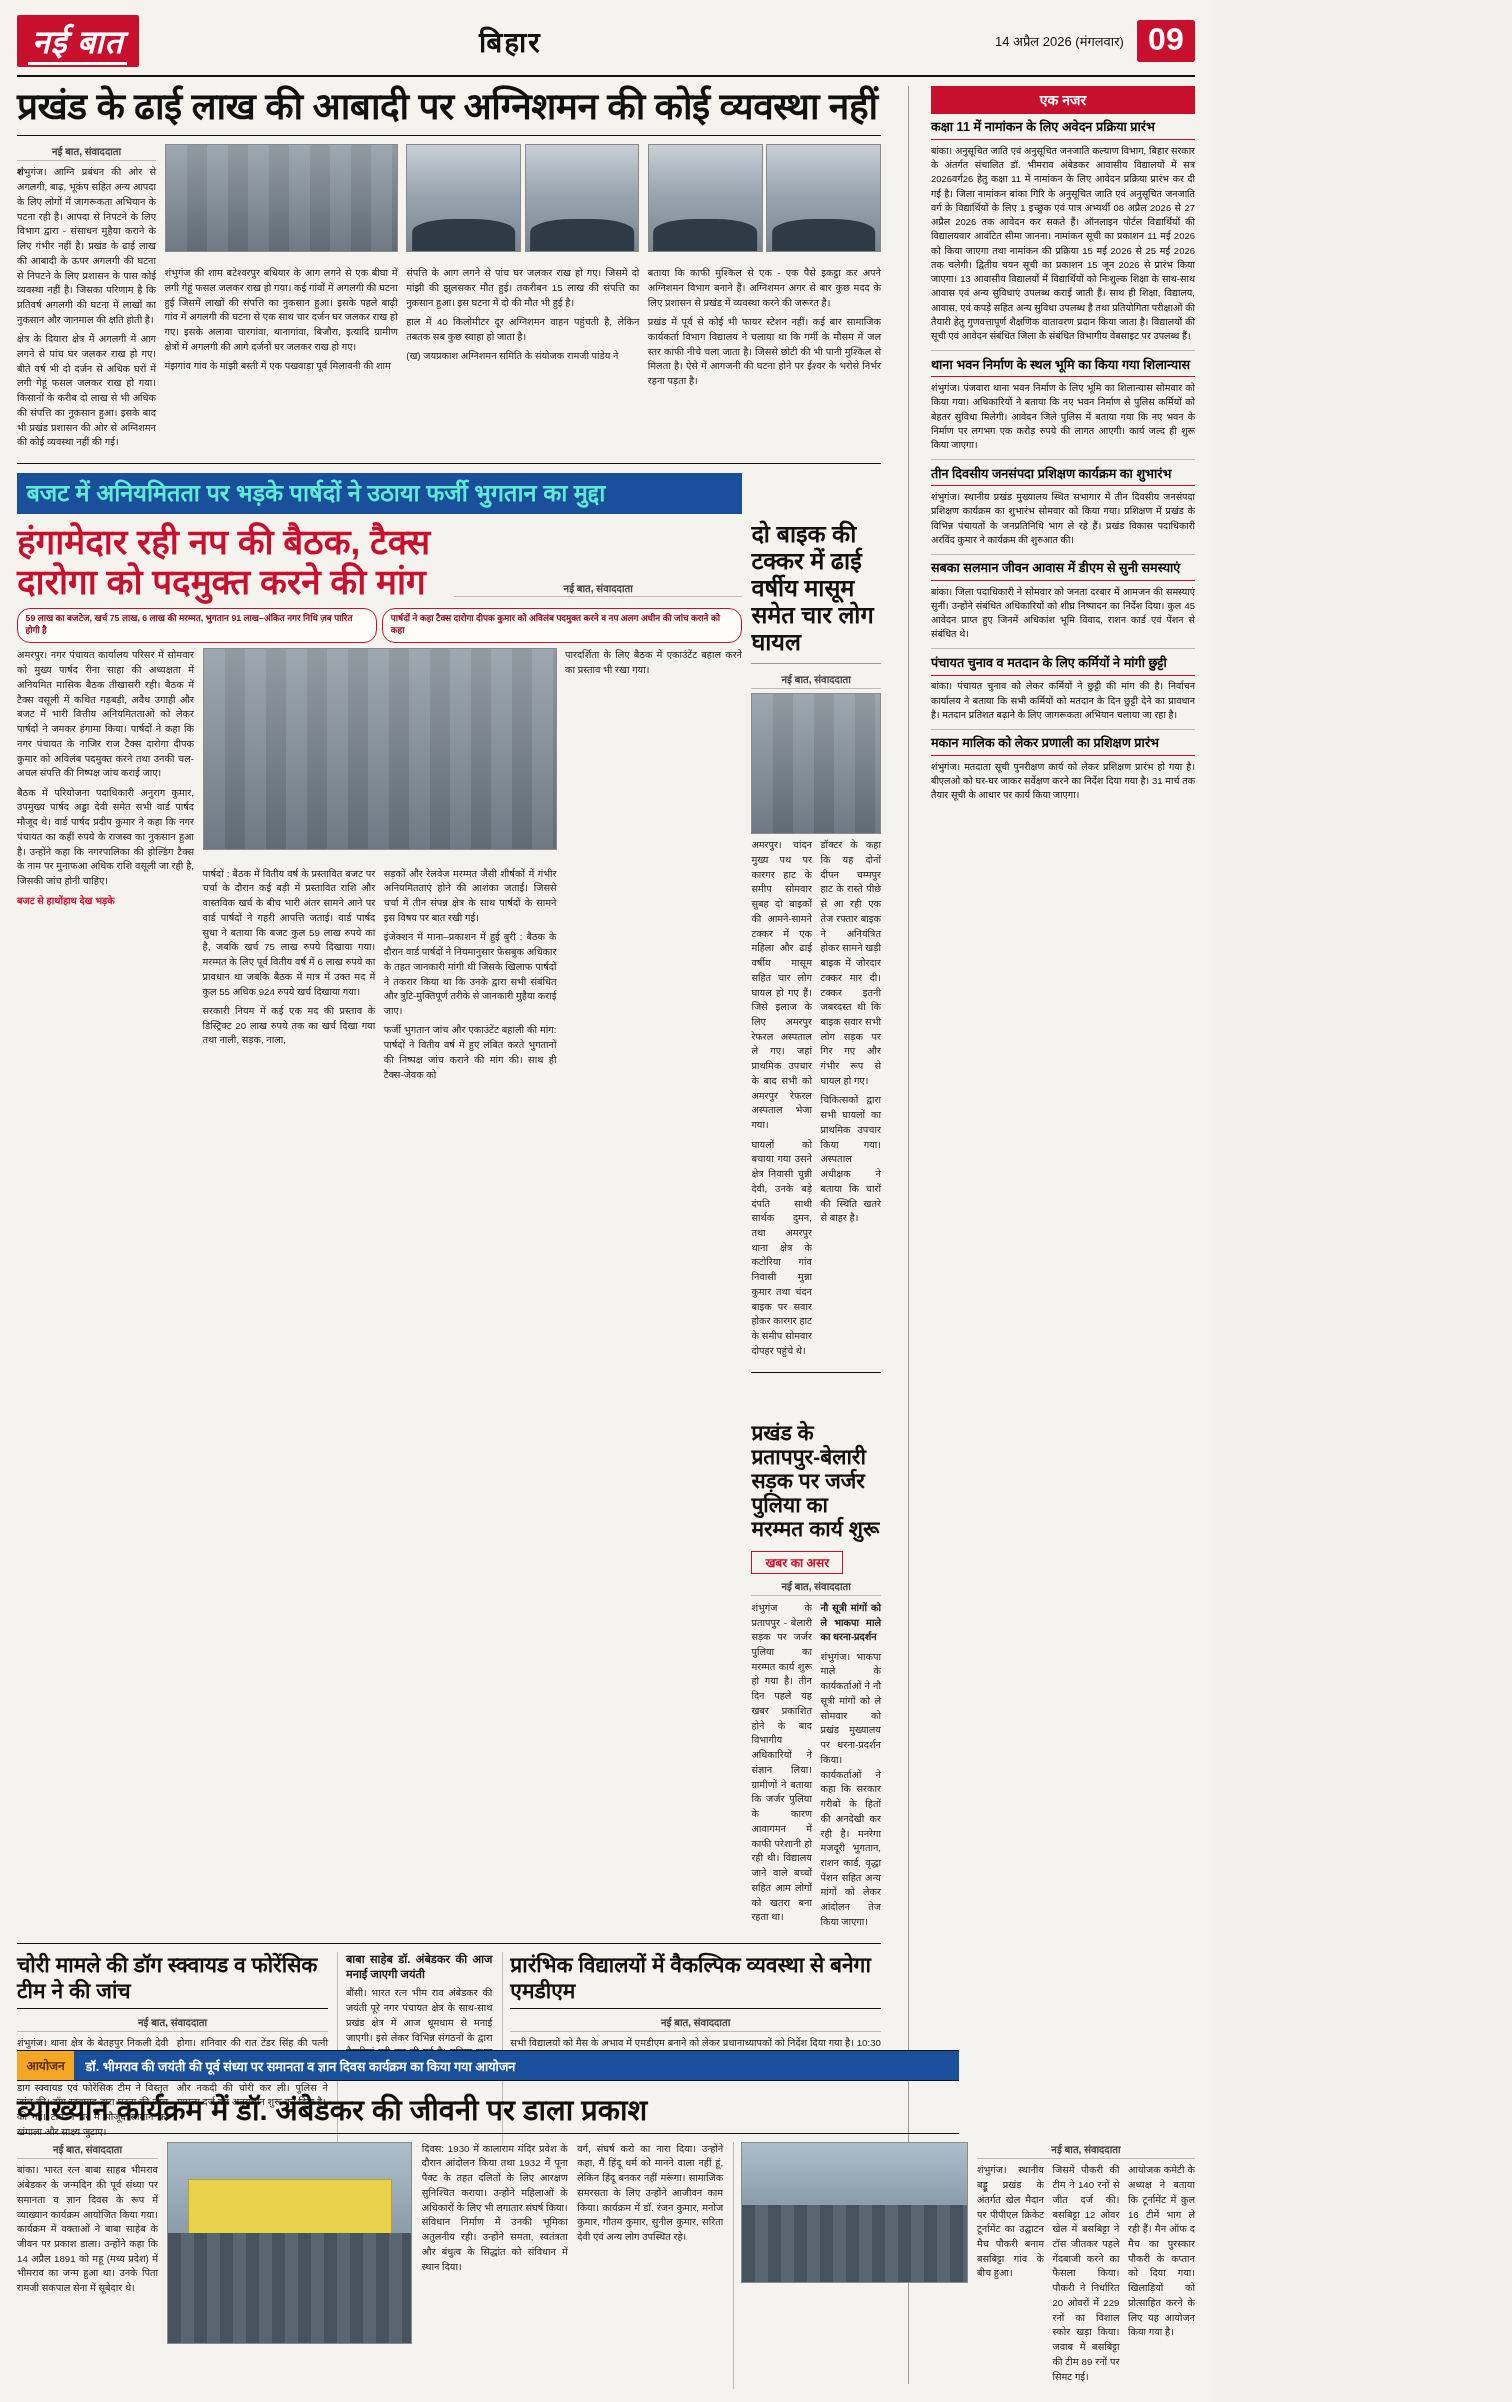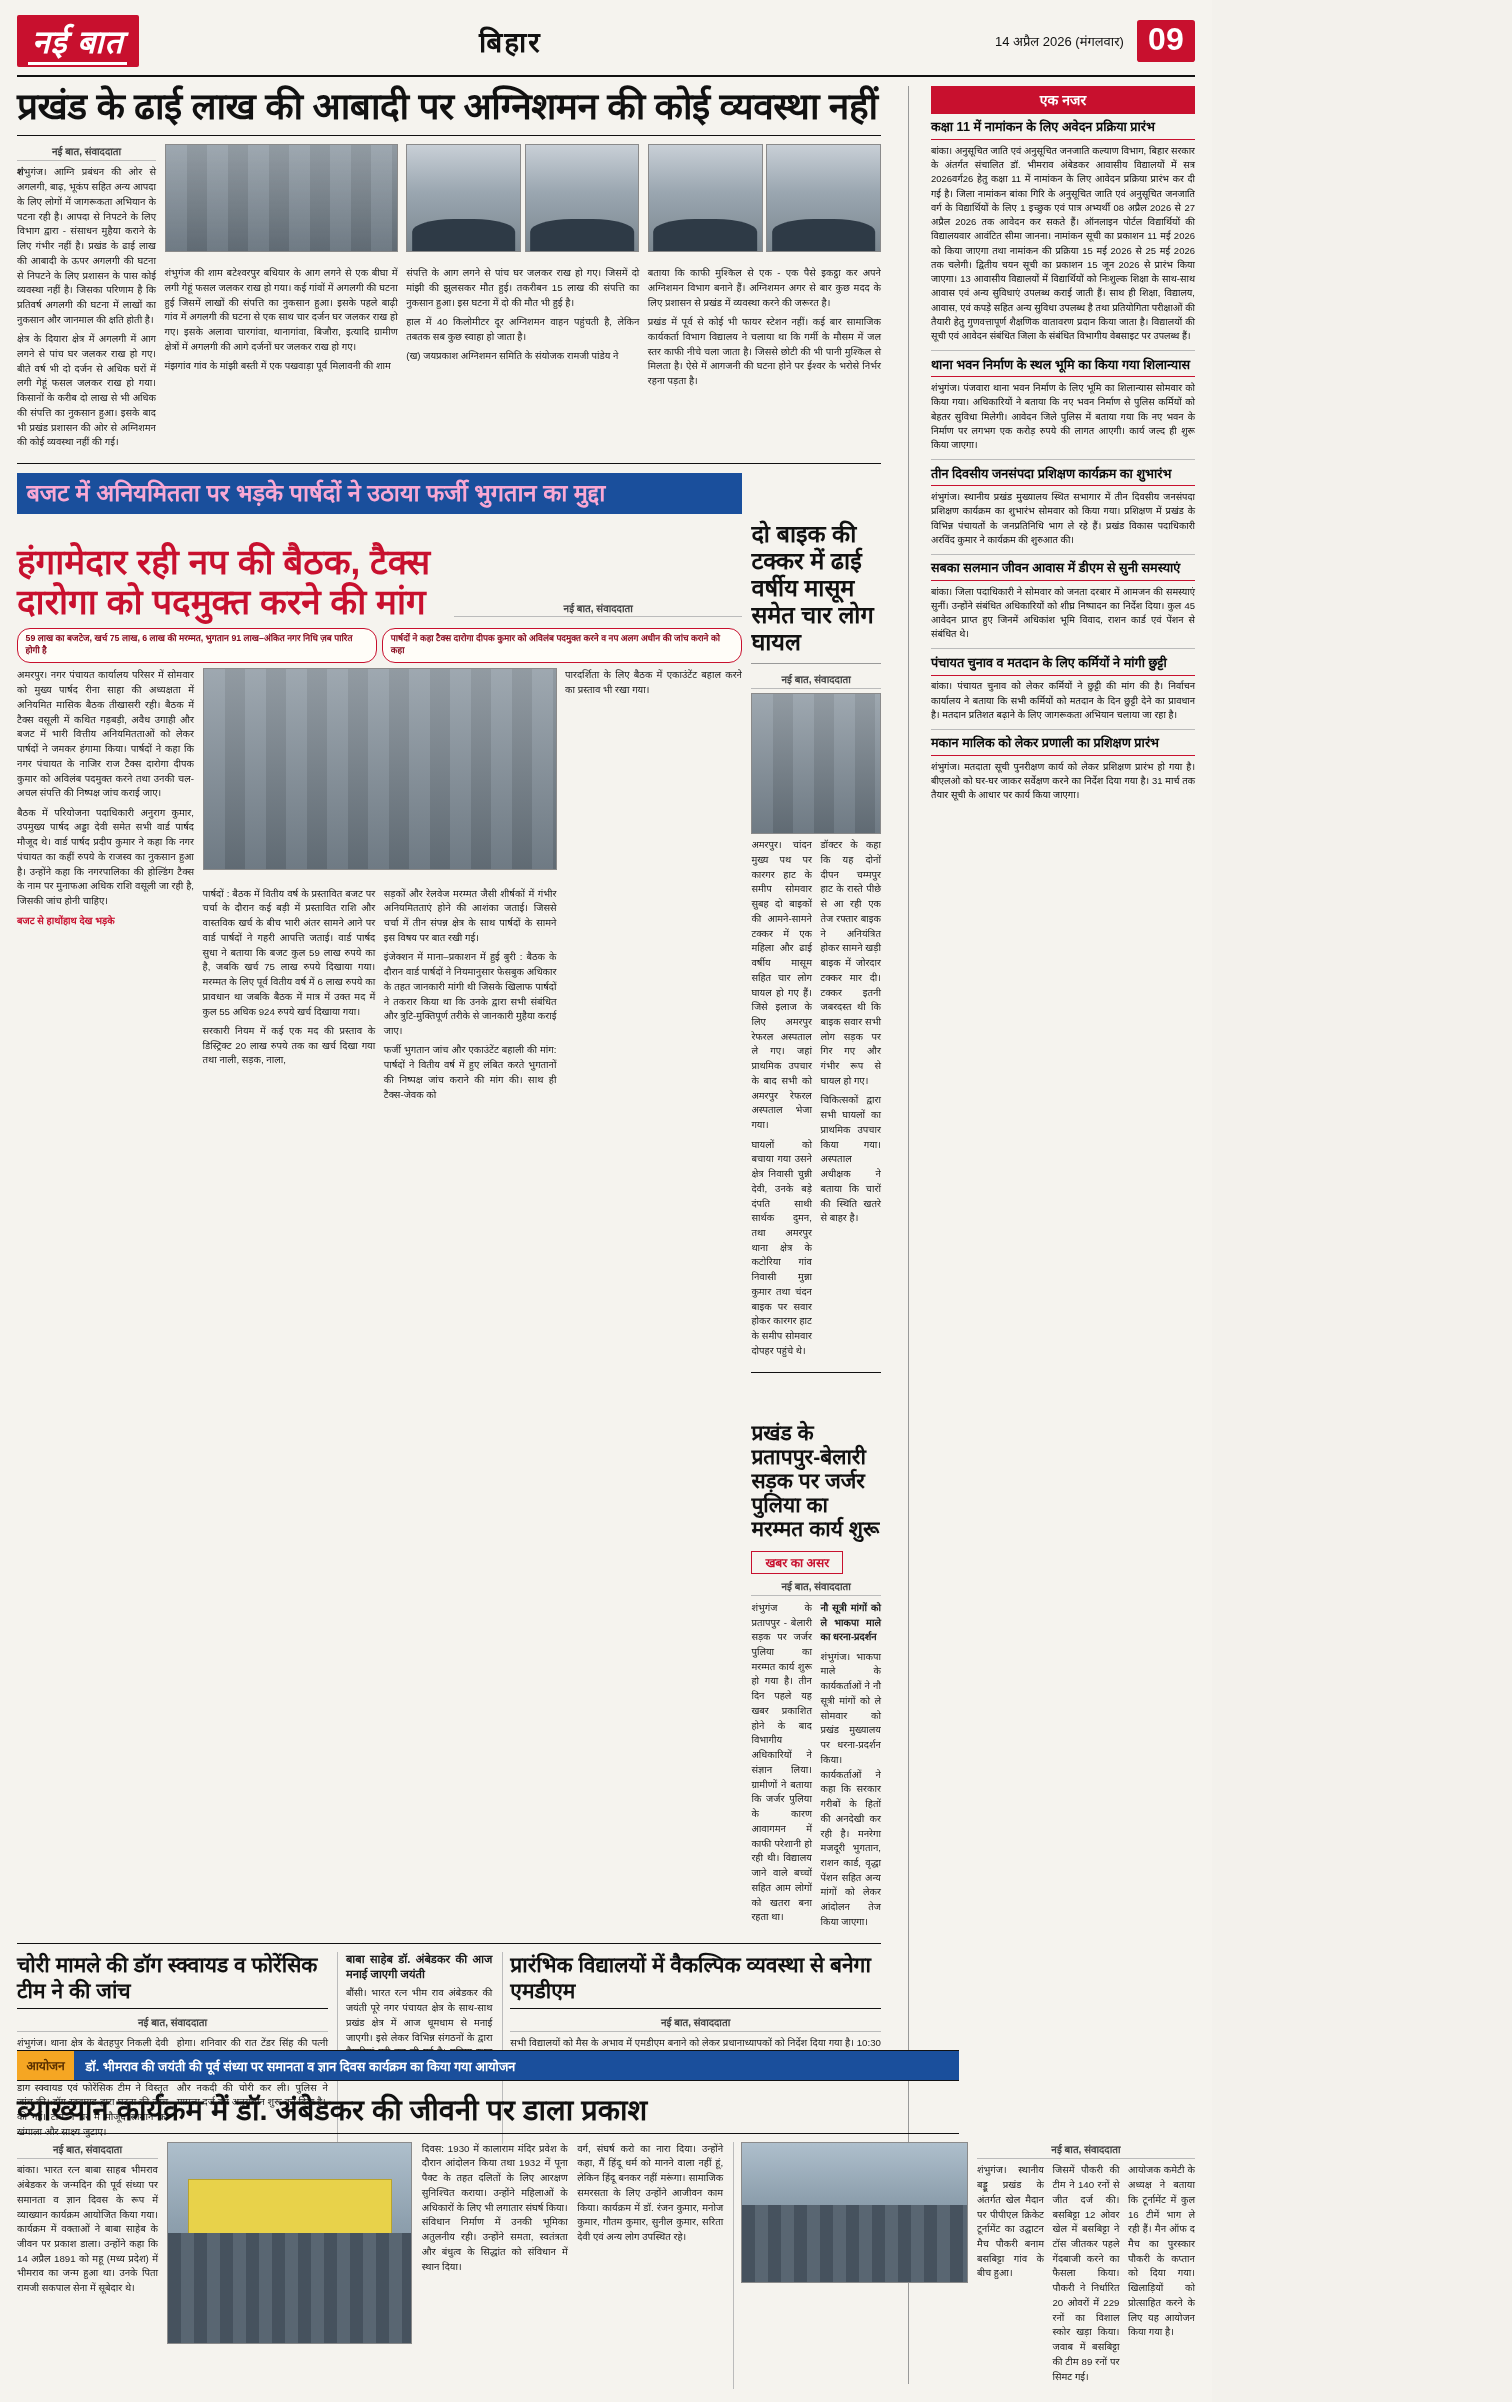--- a/index.html
+++ b/index.html
@@ -94,21 +94,21 @@
   }
   h2.sec {
     font-size: 23.5px;
     font-weight: bold;
     line-height: 1.15;
     margin-bottom: 5.6px;
     margin-top: 48px;
   }
   h2.blue {
     background: #1a4f9c;
-    color: #f9a8d4;
+    color: #5eead4;
     font-size: 23.5px;
     font-weight: bold;
     padding: 6.6px 9.4px;
     line-height: 1.2;
   }
   h3.mid {
     font-size: 21px;
     font-weight: bold;
     line-height: 1.2;
     border-bottom: 1.9px solid #111;
@@ -347,21 +347,21 @@
       </div>
 
       <hr class="hr-thick">
 
       <div style="display:flex;gap:9.4px">
 
         <div style="width:725px">
           <h2 class="blue">बजट में अनियमितता पर भड़के पार्षदों ने उठाया फर्जी भुगतान का मुद्दा</h2>
           <div style="display:flex;gap:9.4px;margin-top:7.5px">
             <div style="width:428px">
-              <h1 style="font-size:35px;font-weight:bold;line-height:1.15;color:#c8102e;margin-top:20px;">हंगामेदार रही नप की बैठक, टैक्स दारोगा को पदमुक्त करने की मांग</h1>
+              <h1 style="font-size:35px;font-weight:bold;line-height:1.15;color:#c8102e;">हंगामेदार रही नप की बैठक, टैक्स दारोगा को पदमुक्त करने की मांग</h1>
             </div>
             <div style="flex:1;display:flex;align-items:flex-end">
               <div class="byline" style="width:100%">नई बात, संवाददाता</div>
             </div>
           </div>
 
           <div class="infostrip">
             <div class="infobox">59 लाख का बजटेज, खर्च 75 लाख, 6 लाख की मरम्मत, भुगतान 91 लाख–अंकित नगर निधि ज़ब पारित होगी है</div>
             <div class="infobox">पार्षदों ने कहा टैक्स दारोगा दीपक कुमार को अविलंब पदमुक्त करने व नप अलग अधीन की जांच कराने को कहा</div>
           </div>

